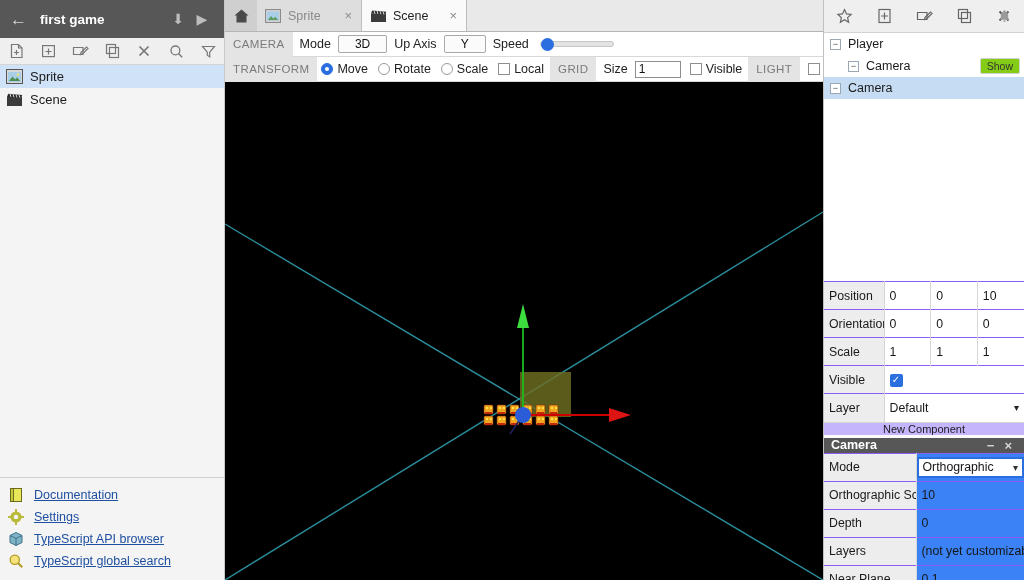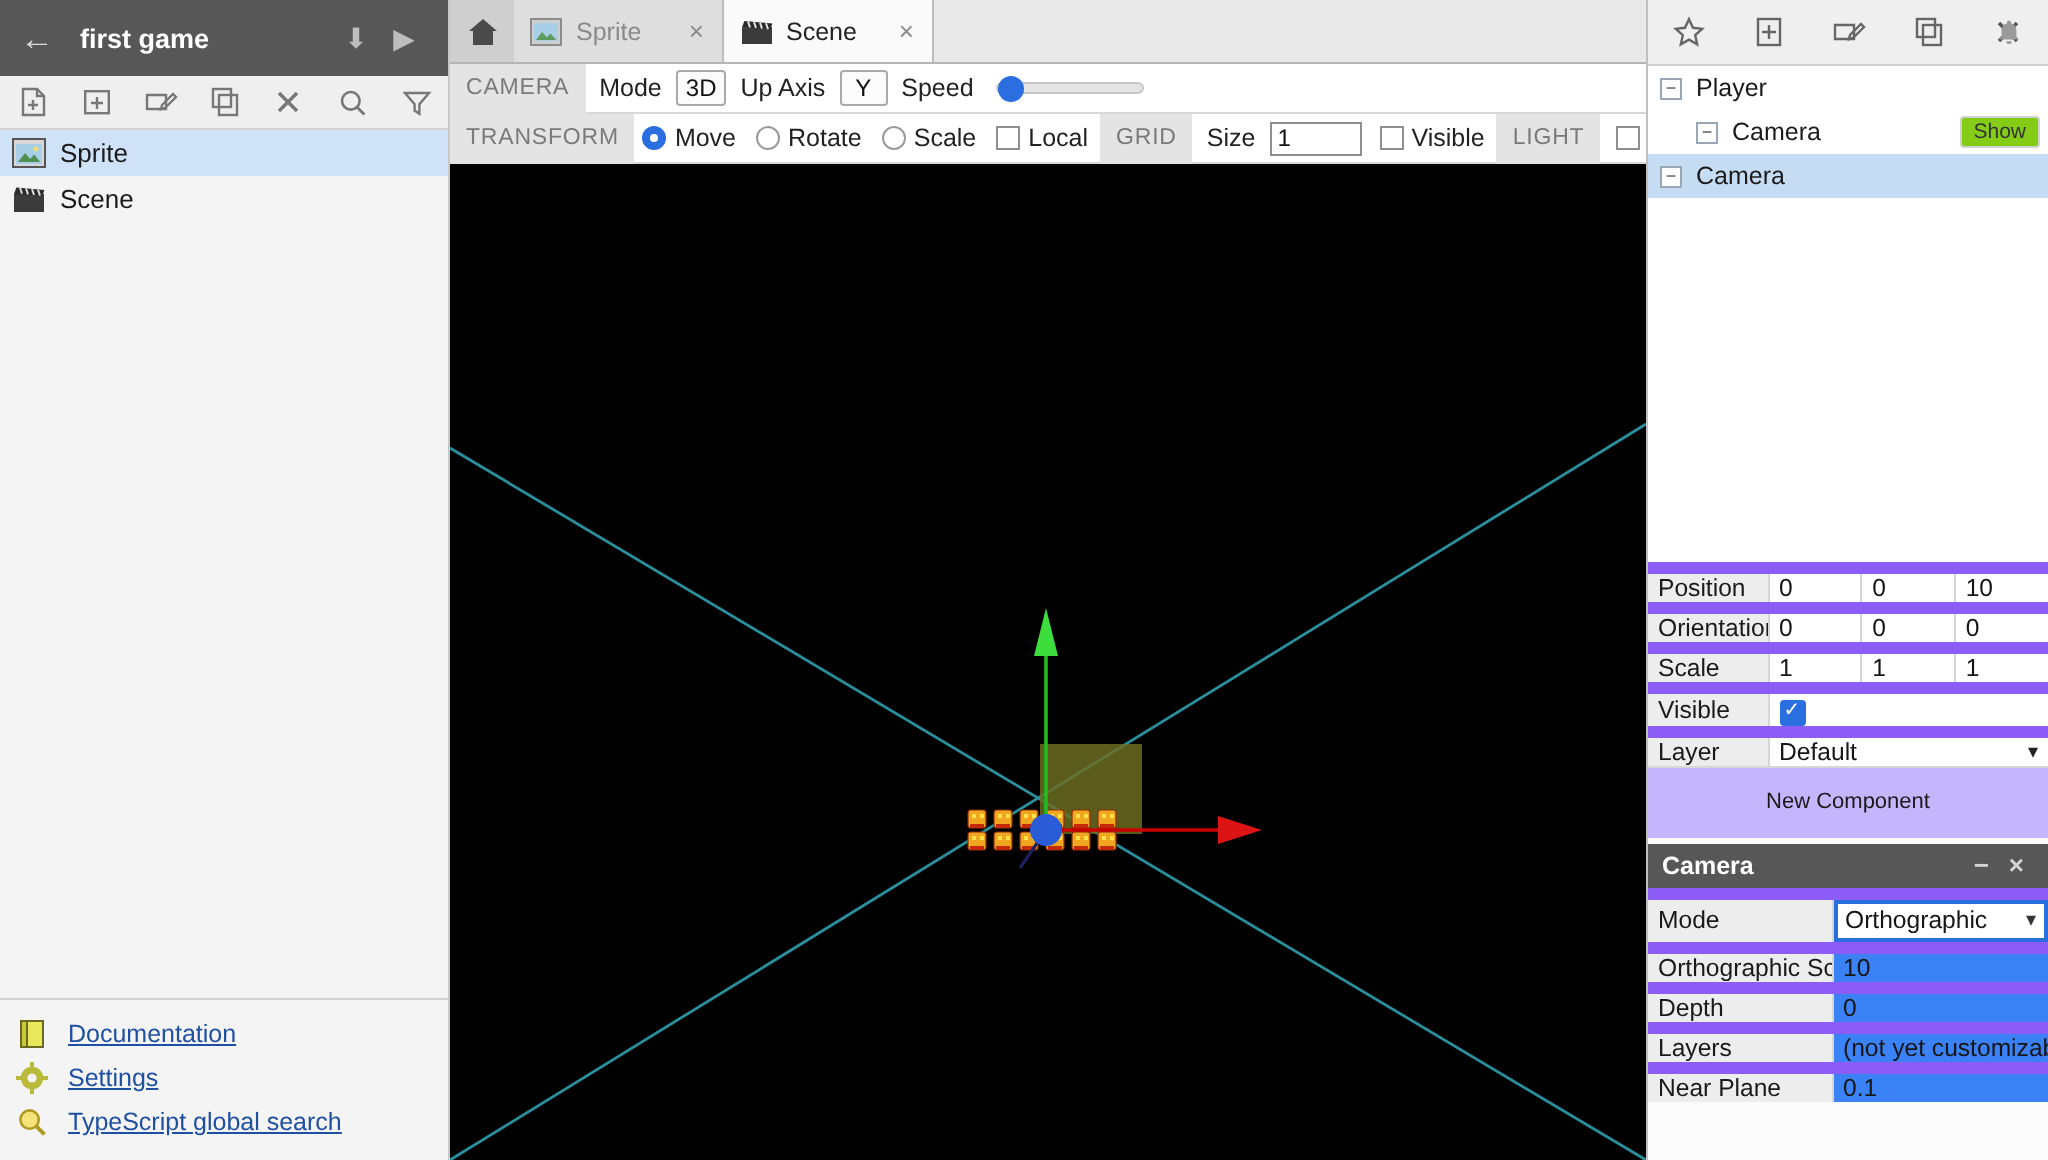--- a/index.html
+++ b/index.html
@@ -96,21 +96,21 @@
     flex-shrink: 0; font-size: 12.5px;
   }
   .toolgroup-label {
     background: #e4e4e4; color: #7a7a7a; letter-spacing: .4px;
     padding: 0 8px; height: 25px; display: flex; align-items: center;
     font-size: 11.5px; flex-shrink: 0;
   }
   .tool-lbl { padding: 0 7px; color: #222; white-space: nowrap; }
   .mini-btn {
     border: 1px solid #a9a9a9; background: #fbfbfb; border-radius: 2px;
-    min-width: 24px; height: 18px; padding: 0 4px; font-size: 12px;
+    min-width: 24px; height: 18px; padding: 0 16px; font-size: 12px;
     display: inline-flex; align-items: center; justify-content: center;
     cursor: pointer; color: #111;
   }
   .slider-wrap { padding: 0 10px 0 4px; display: flex; align-items: center; }
   .slider-track {
     width: 74px; height: 6px; background: #e3e3e3; border: 1px solid #c6c6c6;
     border-radius: 3px; position: relative;
   }
   .slider-knob {
     position: absolute; left: 0px; top: -4px; width: 13px; height: 13px;
@@ -161,22 +161,22 @@
     background: #fff; flex-shrink: 0; user-select: none;
   }
   .tree-label { flex: 1; }
   .show-btn {
     background: #84cc16; border: 1px solid #d0d0d0; font-size: 10.5px;
     color: #333; padding: 1px 6px; border-radius: 2px; cursor: pointer;
   }
 
   .proptable { width: 100%; border-collapse: collapse; table-layout: fixed; }
   .proptable td {
-    border-top: 6px solid #8b5cf6; border-right: 1px solid #d6d6d6;
-    height: 16px; font-size: 12.3px; padding: 0 5px; color: #161616;
+    border-top: 1px solid #8b5cf6; border-right: 1px solid #d6d6d6;
+    height: 28px; font-size: 12.3px; padding: 0 5px; color: #161616;
     overflow: hidden; white-space: nowrap;
   }
   .proptable td.key { background: #ededed; width: 60px; color: #1a1a1a; }
   .proptable td:last-child { border-right: none; }
   .proptable td.val { background: #ffffff; }
   .newcomp {
     height: 36px; background: #c4b5fd; border-top: 1px solid #d6d6d6;
     display: flex; align-items: center; justify-content: center;
     font-size: 11px; cursor: pointer; color: #1a1a1a;
   }
@@ -301,20 +301,29 @@
               <circle cx="8" cy="8" r="2.3" fill="#f2f2f2"></circle>
               <g fill="#b9b93a">
                 <rect x="7" y="0" width="2" height="3.5"></rect>
                 <rect x="7" y="12.5" width="2" height="3.5"></rect>
                 <rect x="0" y="7" width="3.5" height="2"></rect>
                 <rect x="12.5" y="7" width="3.5" height="2"></rect>
               </g>
             </svg>
         </span>
         <span class="link-text">Settings</span>
+      </div>
+      <div class="link-row">
+        <span class="link-icon">
+          <svg width="16" height="16" viewBox="0 0 16 16">
+              <path d="M8 1.5l6 3v7l-6 3-6-3v-7z" fill="#7fb3c8" stroke="#3c7287"></path>
+              <path d="M2 4.5l6 3 6-3M8 7.5v7" fill="none" stroke="#3c7287"></path>
+            </svg>
+        </span>
+        <span class="link-text">TypeScript API browser</span>
       </div>
       <div class="link-row">
         <span class="link-icon">
           <svg width="16" height="16" viewBox="0 0 16 16">
               <circle cx="6.8" cy="6.8" r="4.6" fill="#f5e27a" stroke="#b09a22" stroke-width="1.3"></circle>
               <path d="M10.2 10.2l4 4" stroke="#b09a22" stroke-width="2"></path>
             </svg>
         </span>
         <span class="link-text">TypeScript global search</span>
       </div>

